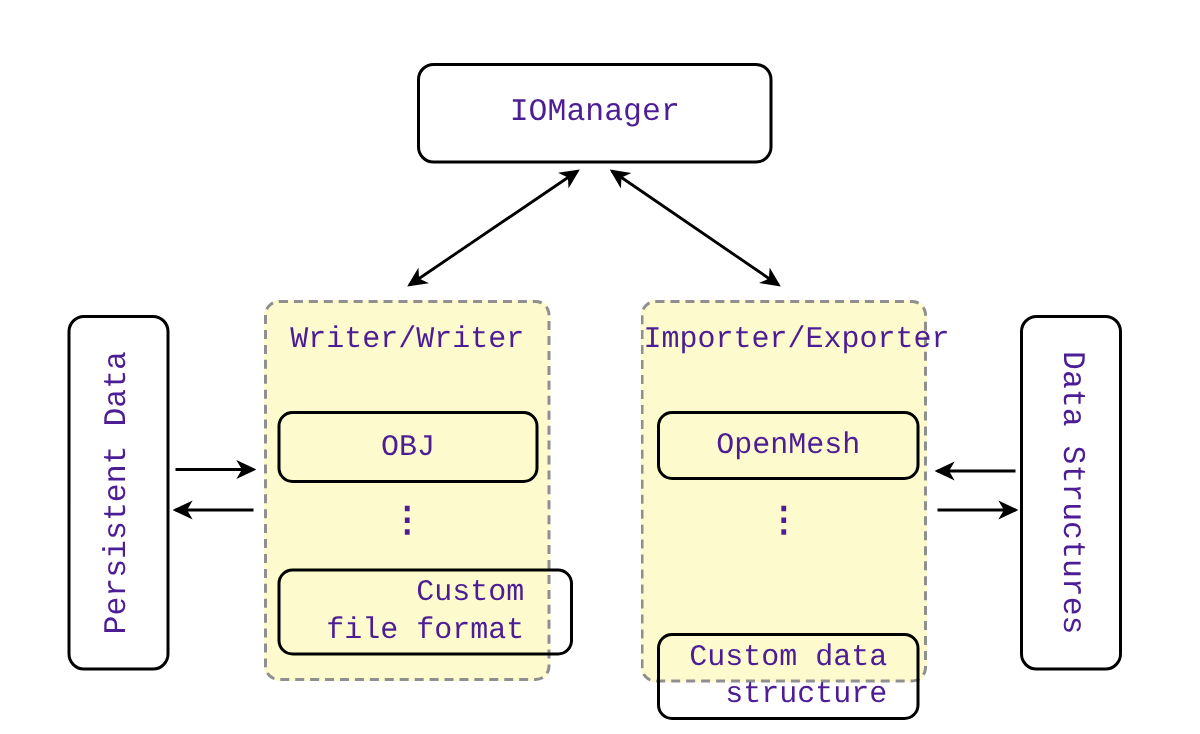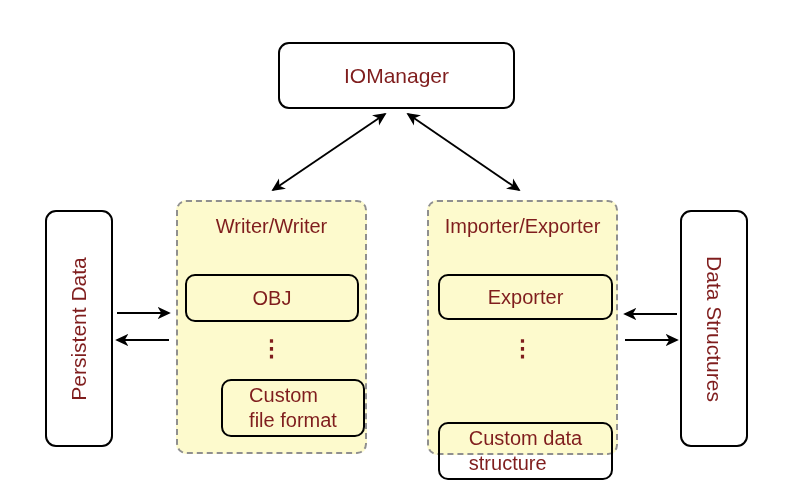--- a/index.html
+++ b/index.html
@@ -1,22 +1,22 @@
 <!DOCTYPE html>
 <html><head>
 <meta charset="utf-8">
 <style>
   html, body { margin: 0; padding: 0; background: #ffffff; }
   .canvas {
     position: relative;
     width: 800px;
     height: 489px;
     background: #ffffff;
-    font-family: Liberation Sans, sans-serif;
-    color: #7f1d1d;
+    font-family: Liberation Mono, monospace;
+    color: #4c1d95;
     overflow: hidden;
   }
   .arrows {
     position: absolute;
     left: 0; top: 0;
     pointer-events: none;
   }
   .node {
     position: absolute;
     background: #ffffff;
@@ -65,25 +65,25 @@
   .inner {
     position: absolute;
     border: 2.6px solid #000000;
     border-radius: 10px;
     background: transparent;
     display: flex;
     align-items: center;
     justify-content: center;
     box-sizing: border-box;
     font-size: 20px;
-    text-align: left;
+    text-align: right;
     line-height: 25px;
   }
   .inner-top-rw    { left: 7px;  top: 72px;  width: 174px; height: 48px; }
-  .inner-bottom-rw { left: 7px;  top: 177px; width: 144px; height: 58px; margin-left: 36px; }
+  .inner-bottom-rw { left: 7px;  top: 177px; width: 197px; height: 58px; }
   .inner-top-ie    { left: 9px;  top: 72px;  width: 175px; height: 46px; }
   .inner-bottom-ie { left: 9px;  top: 177px; width: 175px; height: 58px; margin-top: 43px; }
   .multiline { white-space: pre-line; }
   .dots {
     position: absolute;
     left: 0; right: 0; top: 130px;
     text-align: center;
     font-size: 23px;
     font-weight: bold;
     line-height: 32px;
@@ -128,21 +128,21 @@
     <div class="dots">⋮</div>
     <div class="inner inner-bottom-rw">
       <span class="multiline">Custom
 file format</span>
     </div>
   </div>
 
   <div class="group group-ie">
     <div class="group-title">Importer/Exporter</div>
     <div class="inner inner-top-ie">
-      <span>Exporter</span>
+      <span>OpenMesh</span>
     </div>
     <div class="dots">⋮</div>
     <div class="inner inner-bottom-ie">
       <span class="multiline">Custom data
 structure</span>
     </div>
   </div>
 
 </div>
 

